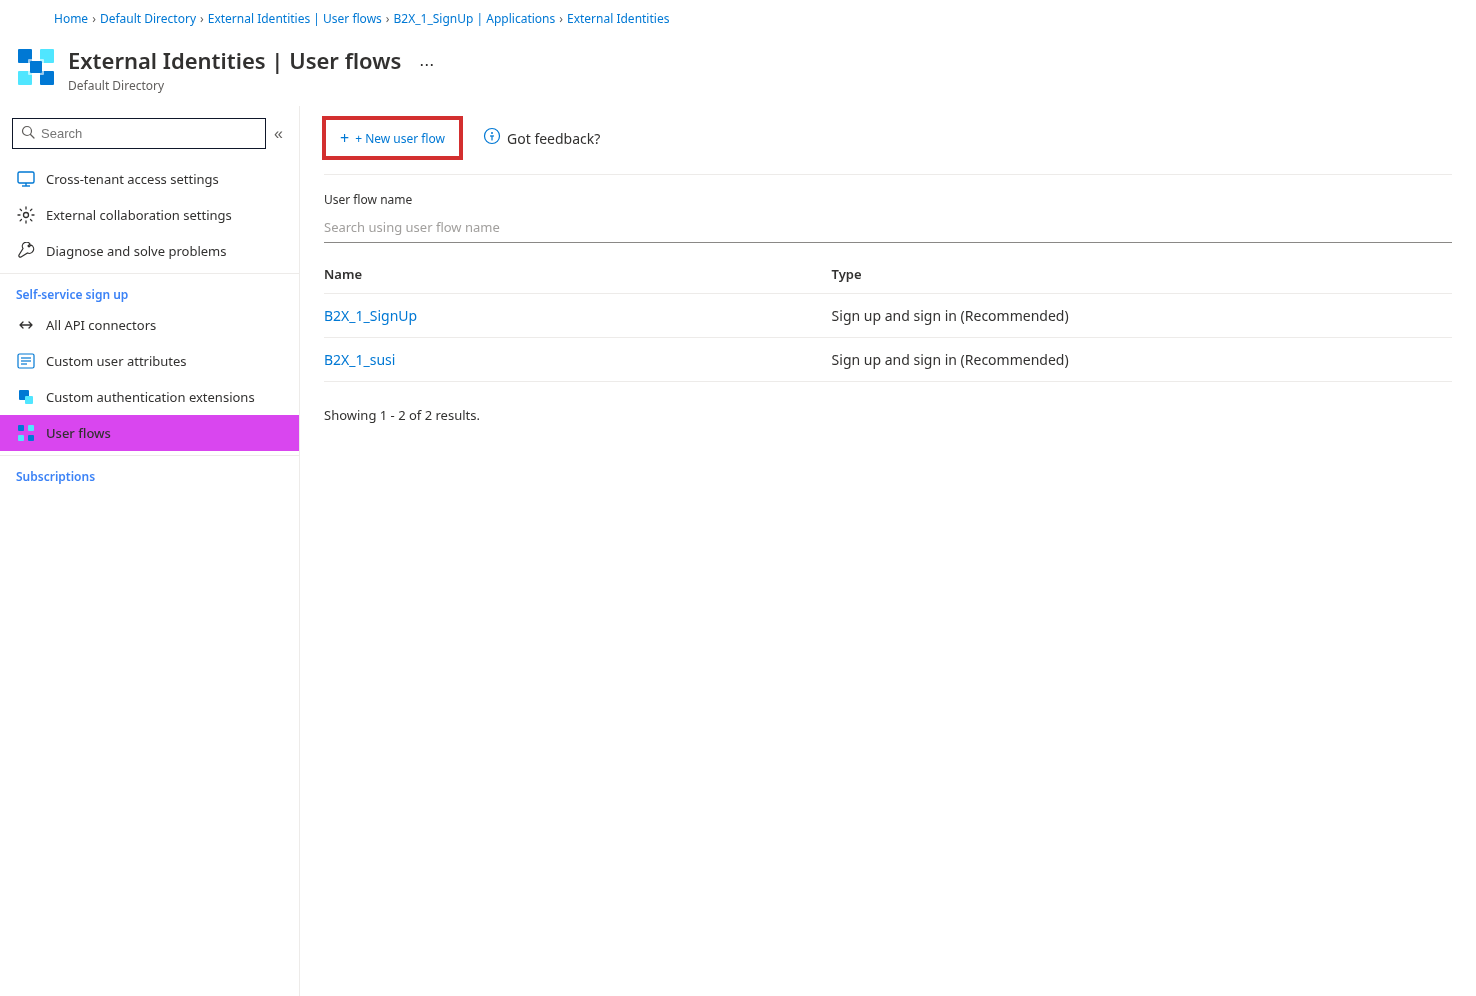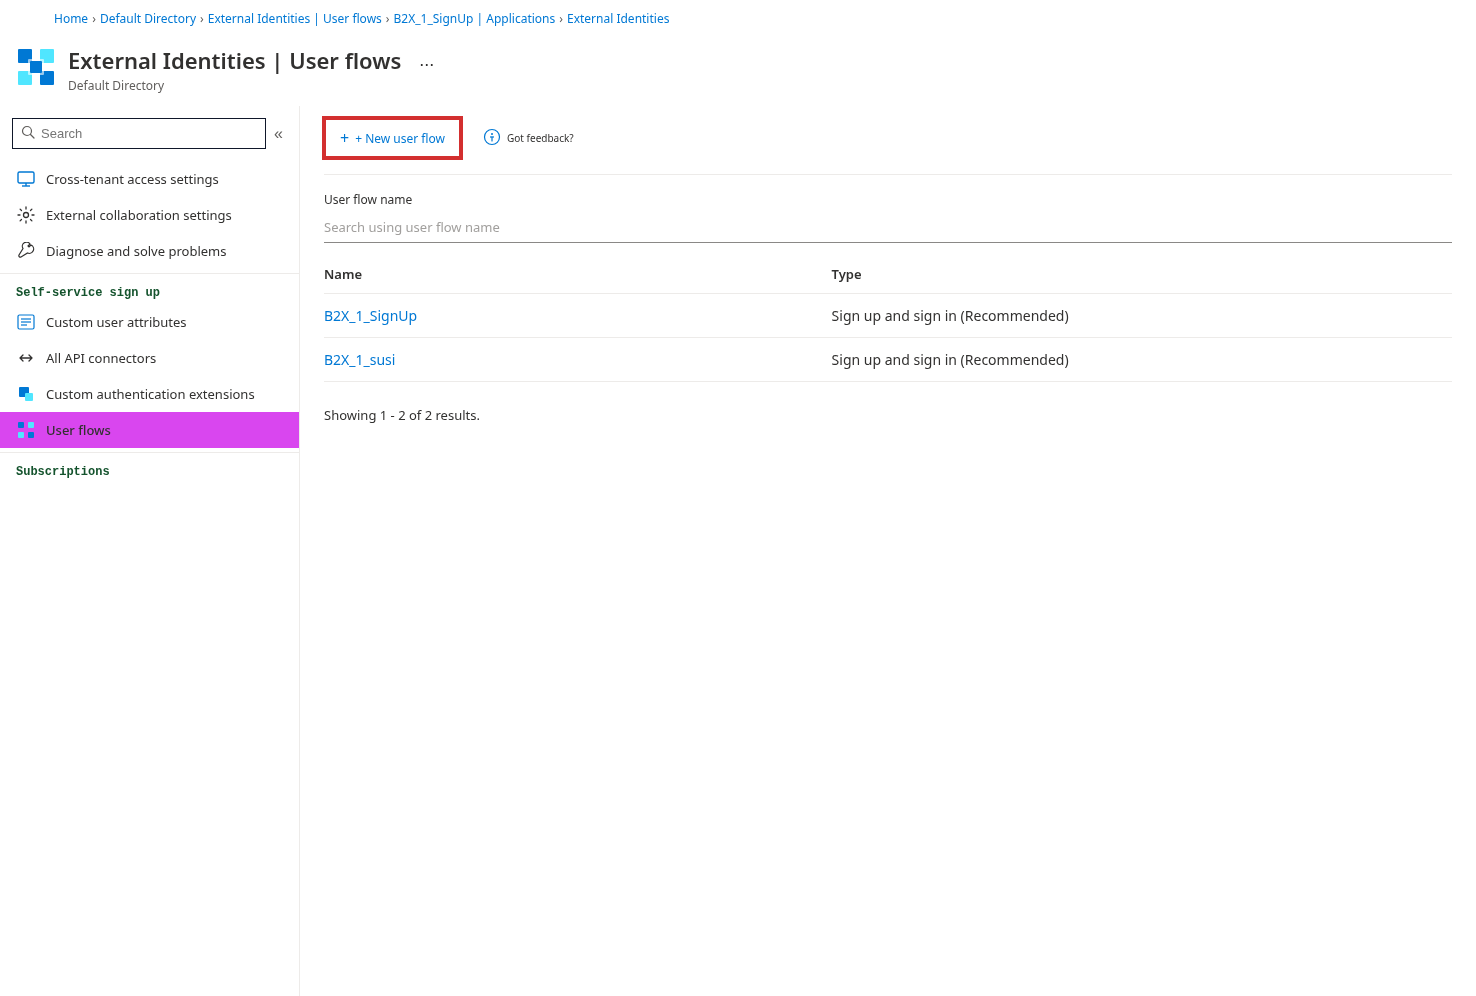--- a/index.html
+++ b/index.html
@@ -115,24 +115,23 @@
       color: #323130;
       font-size: 13px;
     }
     .nav-item.active { background: #d946ef; font-weight: 500; }
     .nav-item .icon { width: 20px; height: 20px; flex-shrink: 0; display: flex; align-items: center; justify-content: center; }
 
     .section-header {
       padding: 12px 16px 4px 16px;
       font-size: 12px;
       font-weight: 600;
-      color: #14532d;
+      color: #3b82f6;
       border-top: 1px solid #edebe9;
       margin-top: 4px;
-      font-family: Liberation Mono, monospace;
     }
 
     
     .main-content {
       flex: 1;
       padding: 0 24px;
       overflow-y: auto;
     }
 
     
@@ -157,21 +156,21 @@
       outline-offset: 0px;
     }
     .btn-feedback {
       display: flex;
       align-items: center;
       gap: 6px;
       padding: 7px 14px;
       border: none;
       background: none;
       color: #323130;
-      font-size: 10px;
+      font-size: 14px;
       cursor: pointer;
       font-family: inherit;
     }
 
     
     .filter-area {
       margin-bottom: 12px;
       margin-top: 16px;
     }
     .filter-label {
@@ -301,36 +300,36 @@
         </svg>
       </span>
       <span>Diagnose and solve problems</span>
     </div>
 
     <div class="section-header">Self-service sign up</div>
 
     <div class="nav-item">
       <span class="icon">
         <svg width="18" height="18" viewBox="0 0 18 18" fill="none">
+          <path d="M3 9h12M12 6l3 3-3 3M6 6L3 9l3 3" stroke="#323130" stroke-width="1.3" stroke-linecap="round" stroke-linejoin="round" fill="none"></path>
+        </svg>
+      </span>
+      <span>All API connectors</span>
+    </div>
+
+    <div class="nav-item">
+      <span class="icon">
+        <svg width="18" height="18" viewBox="0 0 18 18" fill="none">
           <rect x="1" y="2" width="16" height="14" rx="1.5" stroke="#0078d4" stroke-width="1.2" fill="none"></rect>
           <line x1="4" y1="6" x2="14" y2="6" stroke="#0078d4" stroke-width="1.2"></line>
           <line x1="4" y1="9" x2="14" y2="9" stroke="#0078d4" stroke-width="1.2"></line>
           <line x1="4" y1="12" x2="10" y2="12" stroke="#0078d4" stroke-width="1.2"></line>
         </svg>
       </span>
       <span>Custom user attributes</span>
-    </div>
-
-    <div class="nav-item">
-      <span class="icon">
-        <svg width="18" height="18" viewBox="0 0 18 18" fill="none">
-          <path d="M3 9h12M12 6l3 3-3 3M6 6L3 9l3 3" stroke="#323130" stroke-width="1.3" stroke-linecap="round" stroke-linejoin="round" fill="none"></path>
-        </svg>
-      </span>
-      <span>All API connectors</span>
     </div>
 
     <div class="nav-item">
       <span class="icon">
         <svg width="18" height="18" viewBox="0 0 18 18" fill="none">
           <rect x="2" y="2" width="10" height="10" rx="1" fill="#0078d4"></rect>
           <rect x="8" y="8" width="8" height="8" rx="1" fill="#50e6ff"></rect>
         </svg>
       </span>
       <span>Custom authentication extensions</span>

